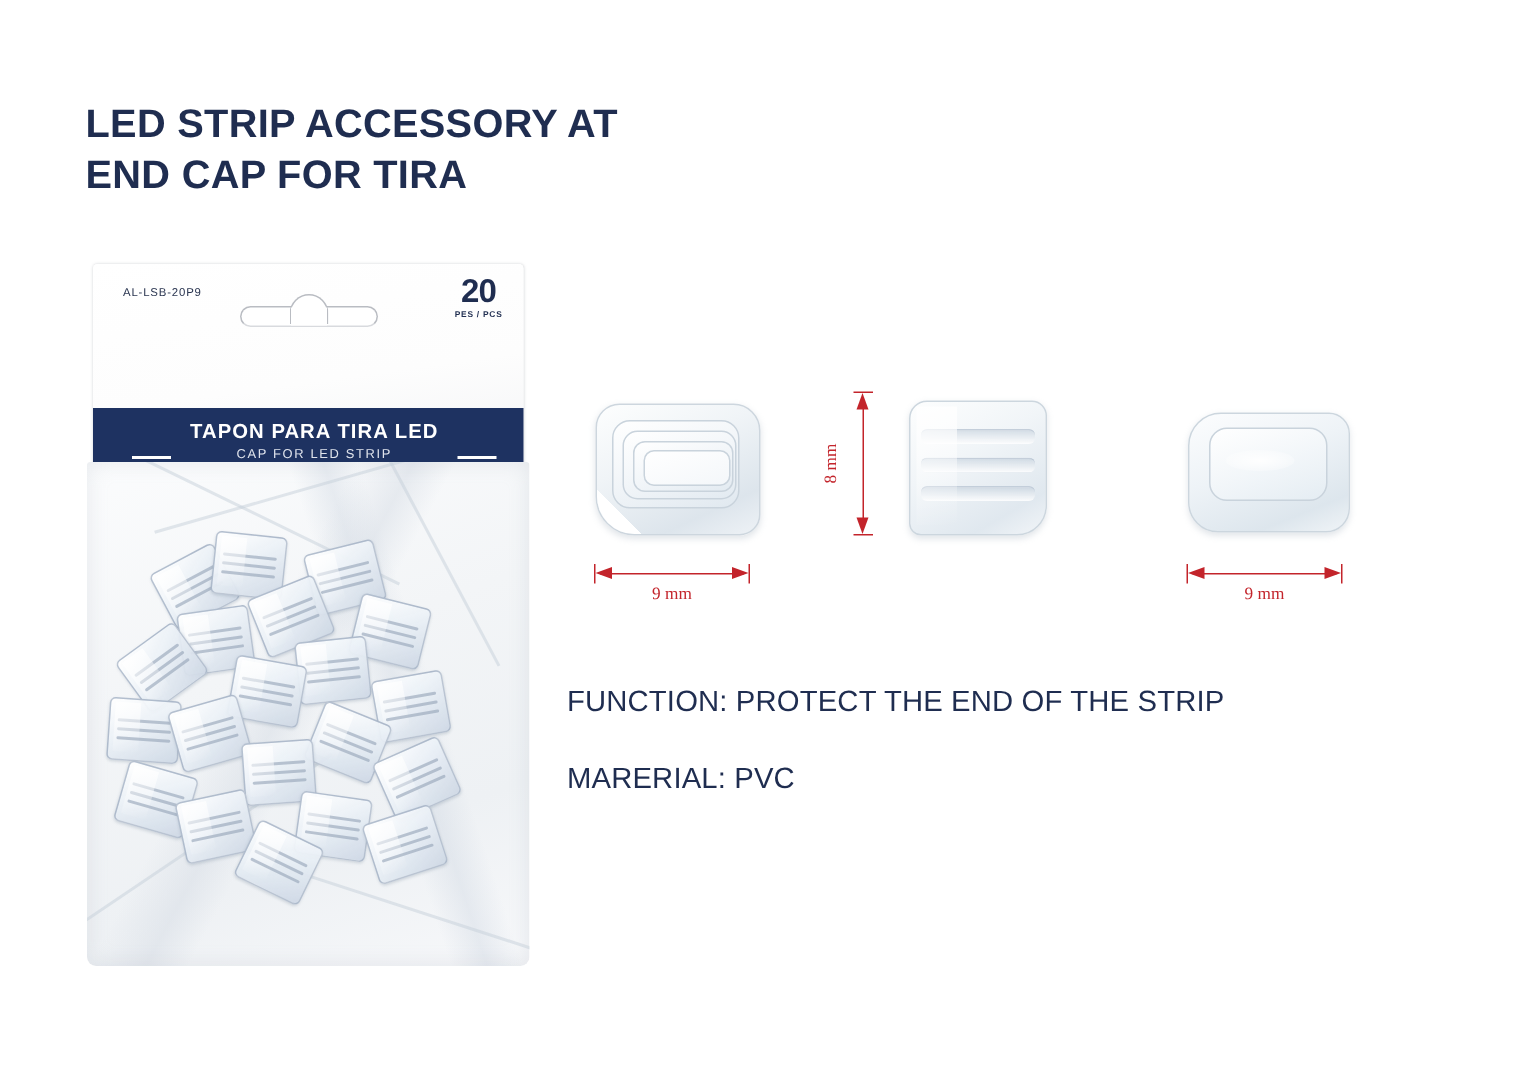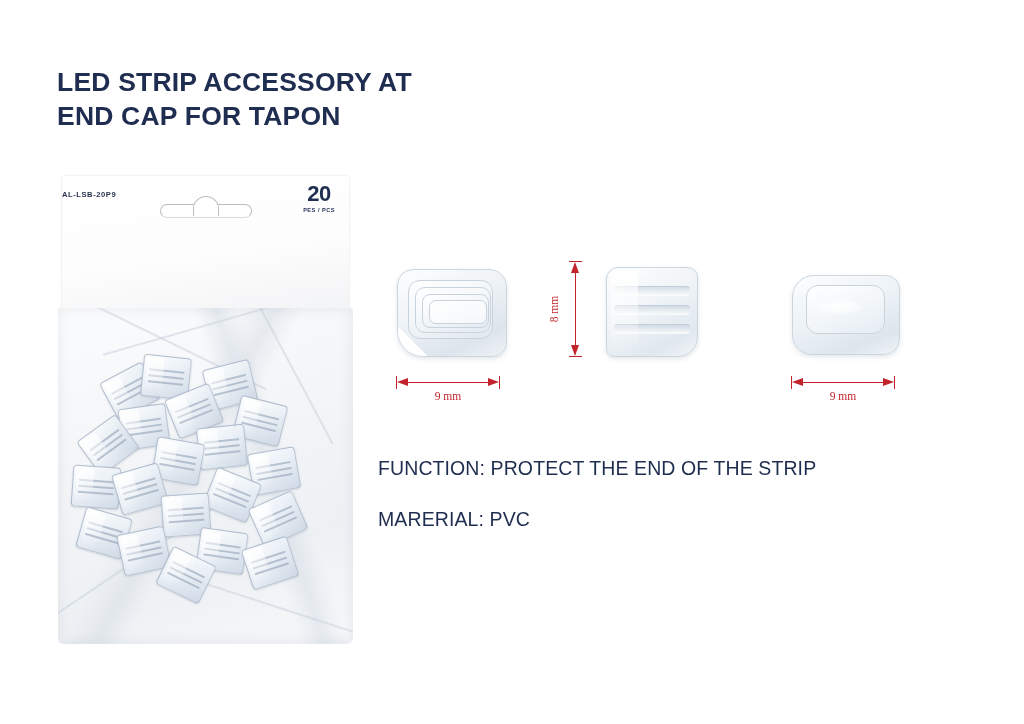--- a/index.html
+++ b/index.html
@@ -50,24 +50,24 @@
     top: 0;
     width: 287px;
     height: 140px;
     background: linear-gradient(172deg,#ffffff 0%, #fdfdfd 55%, #f2f3f5 100%);
     border-radius: 3px 3px 0 0;
     box-shadow: 0 0 2px rgba(120,125,135,0.35);
     overflow: hidden;
   }
   .pkg-sku {
     position: absolute;
-    left: 0;
+    left: 20px;
     top: 14px;
     font-size: 7.6px;
-    font-weight: bold;
+    font-weight: normal;
     color: #2a3550;
     letter-spacing: 0.55px;
   }
   .pkg-qty {
     position: absolute;
     right: 14px;
     top: 5px;
     text-align: center;
     color: #1f2d50;
   }
@@ -431,40 +431,46 @@
   #spec-function { top: 457px; }
   #spec-material { top: 508px; }
 </style>
 </head>
 <body>
 
 <div id="slide">
 
   <div class="title-block">
     <div class="title-line">LED STRIP ACCESSORY AT</div>
-    <div class="title-line">END CAP FOR TAPON</div>
+    <div class="title-line">END CAP FOR TIRA</div>
   </div>
 
   <div id="package">
 
     <div class="pkg-card">
       <div class="pkg-sku">AL-LSB-20P9</div>
 
       <div class="hang-slot">
         <div class="hang-bar"></div>
         <div class="hang-round"></div>
         <div class="hang-inner"></div>
       </div>
 
       <div class="pkg-qty">
         <div class="pkg-qty-num">20</div>
         <div class="pkg-qty-unit">PES / PCS</div>
       </div>
 
 
+      <div class="pkg-banner">
+        <div class="banner-dash left"></div>
+        <div class="banner-es">TAPON PARA TIRA LED</div>
+        <div class="banner-en">CAP FOR LED STRIP</div>
+        <div class="banner-dash right"></div>
+      </div>
     </div>
 
     <div class="pkg-bag">
       <div class="bag-crease" style="left:-10px; top:30px; width:230px; height:1.5px; transform:rotate(26deg);"></div>
       <div class="bag-crease" style="left:40px; top:10px; width:260px; height:1.5px; transform:rotate(-16deg);"></div>
       <div class="bag-crease" style="left:-20px; top:250px; width:200px; height:1.5px; transform:rotate(-34deg);"></div>
       <div class="bag-crease" style="left:120px; top:300px; width:210px; height:1.5px; transform:rotate(18deg);"></div>
       <div class="bag-crease" style="left:150px; top:60px; width:170px; height:1.5px; transform:rotate(62deg);"></div>
 
       <div class="cap-pile">

